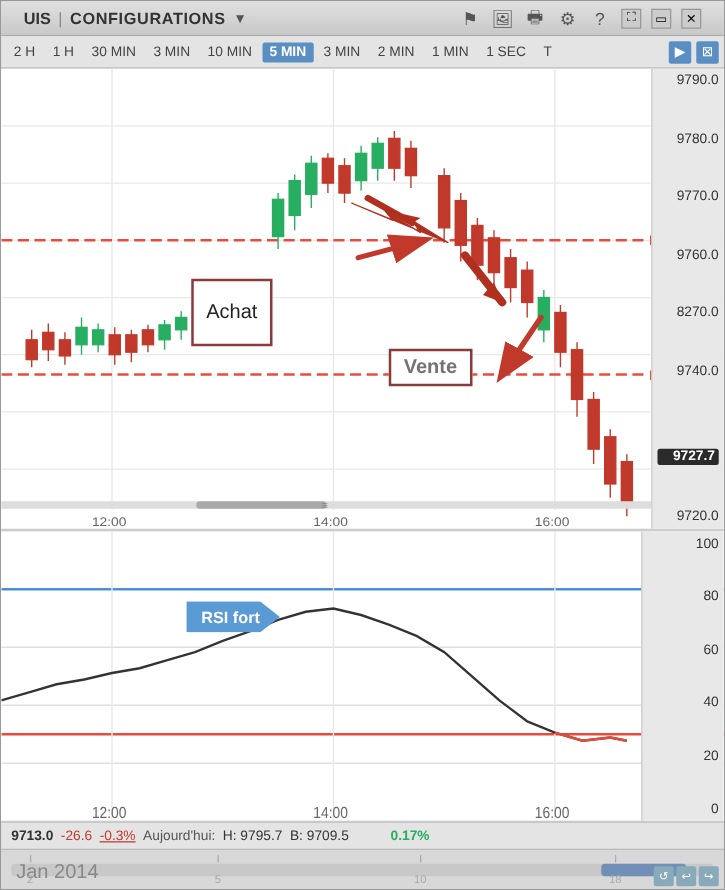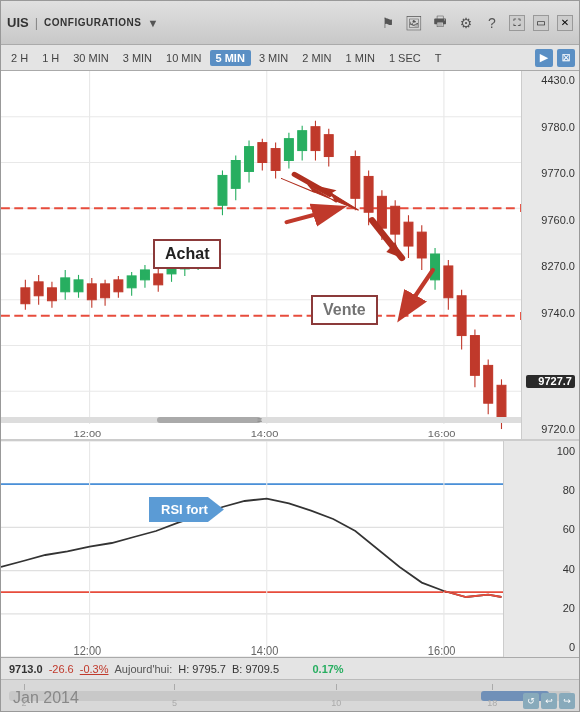--- a/index.html
+++ b/index.html
@@ -18,35 +18,35 @@
       width: 580px;
       height: 712px;
       background: #e8e8e8;
       border: 1px solid #999;
       display: flex;
       flex-direction: column;
     }
 
     
     .titlebar {
-      height: 44px;
+      height: 28px;
       background: linear-gradient(to bottom, #e0e0e0, #c8c8c8);
       border-bottom: 1px solid #aaa;
       display: flex;
       align-items: center;
-      padding: 0 6px;
+      padding: 0 18px;
       justify-content: space-between;
     }
     .titlebar-left {
       display: flex;
       align-items: center;
       gap: 6px;
     }
     .titlebar-title {
-      font-size: 10px;
+      font-size: 13px;
       font-weight: bold;
       color: #333;
       letter-spacing: 0.5px;
     }
     .titlebar-sep {
       color: #888;
       font-size: 13px;
     }
     .titlebar-dropdown {
       color: #555;
@@ -175,21 +175,21 @@
       flex: 1;
       position: relative;
       background: white;
       overflow: hidden;
     }
 
     .rsi-scale {
       position: absolute;
       right: 0;
       top: 0;
-      width: 76px;
+      width: 66px;
       height: 100%;
       background: #e8e8e8;
       border-left: 1px solid #ccc;
       display: flex;
       flex-direction: column;
       justify-content: space-between;
       padding: 4px 4px;
       font-size: 11px;
       color: #333;
     }
@@ -216,23 +216,23 @@
     .bottom-change-pos { color: #27ae60; font-weight: bold; margin-top: 44px; }
     .bottom-pct-pos { color: #27ae60; font-weight: bold; }
 
     
     .annotation-achat {
       position: absolute;
       left: 152px;
       top: 168px;
       background: white;
       border: 2px solid #8B3A3A;
-      padding: 4px 10px;
+      padding: 16px 10px;
       font-size: 16px;
-      font-weight: bold;
+      font-weight: normal;
       color: #222;
       z-index: 10;
     }
     .annotation-vente {
       position: absolute;
       left: 310px;
       top: 224px;
       background: white;
       border: 2px solid #8B3A3A;
       padding: 4px 10px;
@@ -444,21 +444,21 @@
         </defs>
 
         <line x1="390" y1="200" x2="362" y2="246" stroke="#c0392b" stroke-width="4" stroke-linecap="round" marker-end="url(#arrow2)"></line>
 
         <text x="78" y="368" font-size="10" fill="#666" text-anchor="middle">12:00</text>
         <text x="238" y="368" font-size="10" fill="#666" text-anchor="middle">14:00</text>
         <text x="398" y="368" font-size="10" fill="#666" text-anchor="middle">16:00</text>
       </svg>
 
       <div class="price-scale">
-        <div class="price-label">4430.0</div>
+        <div class="price-label">9790.0</div>
         <div class="price-label">9780.0</div>
         <div class="price-label">9770.0</div>
         <div class="price-label">9760.0</div>
         <div class="price-label">8270.0</div>
         <div class="price-label">9740.0</div>
         <div class="price-label current">9727.7</div>
         <div class="price-label">9720.0</div>
       </div>
 
       <div class="annotation-achat">

